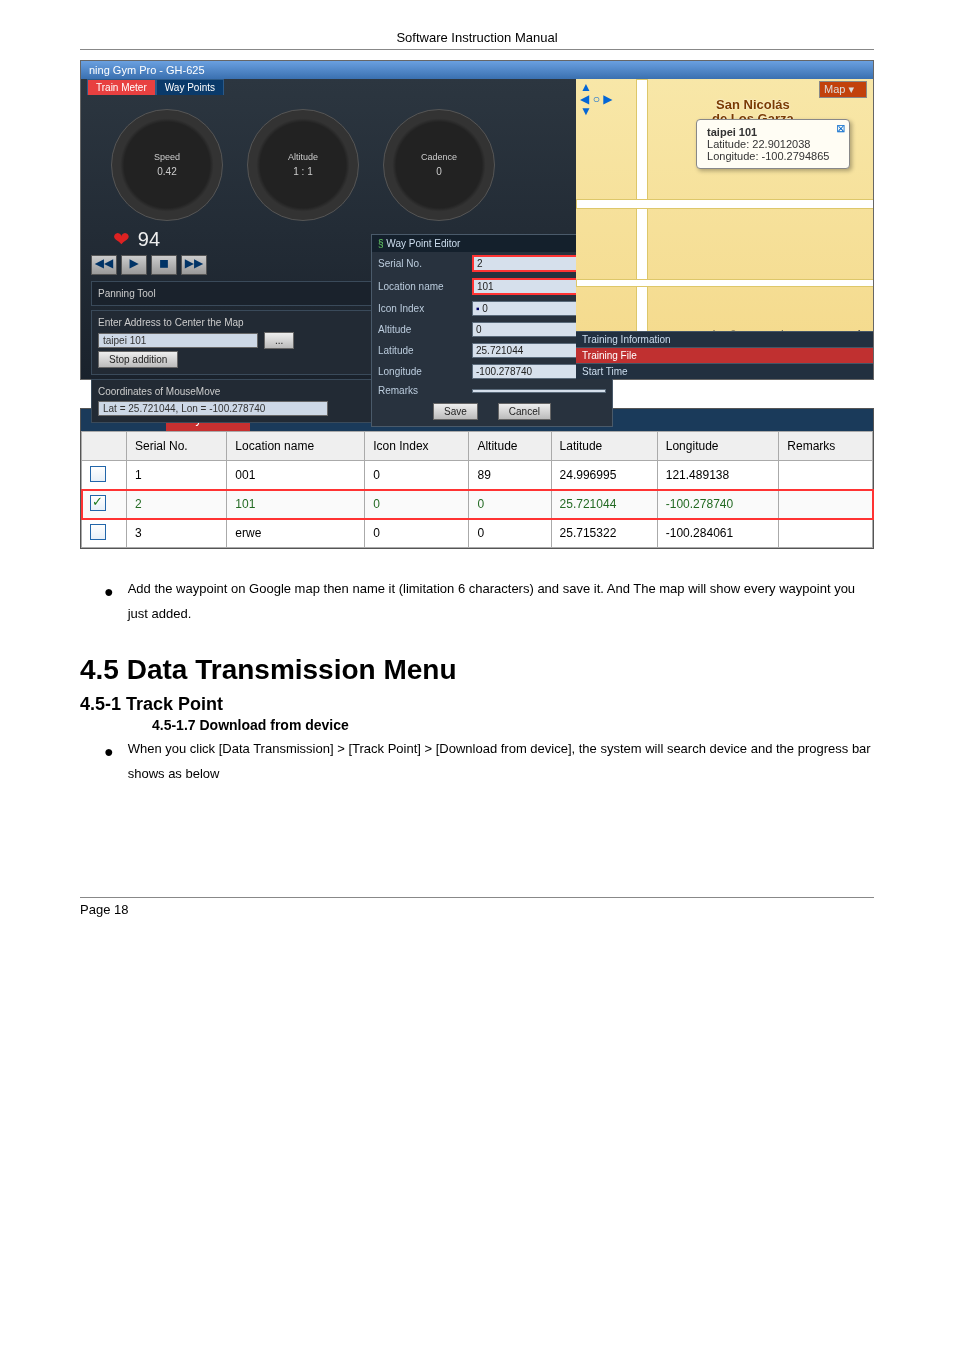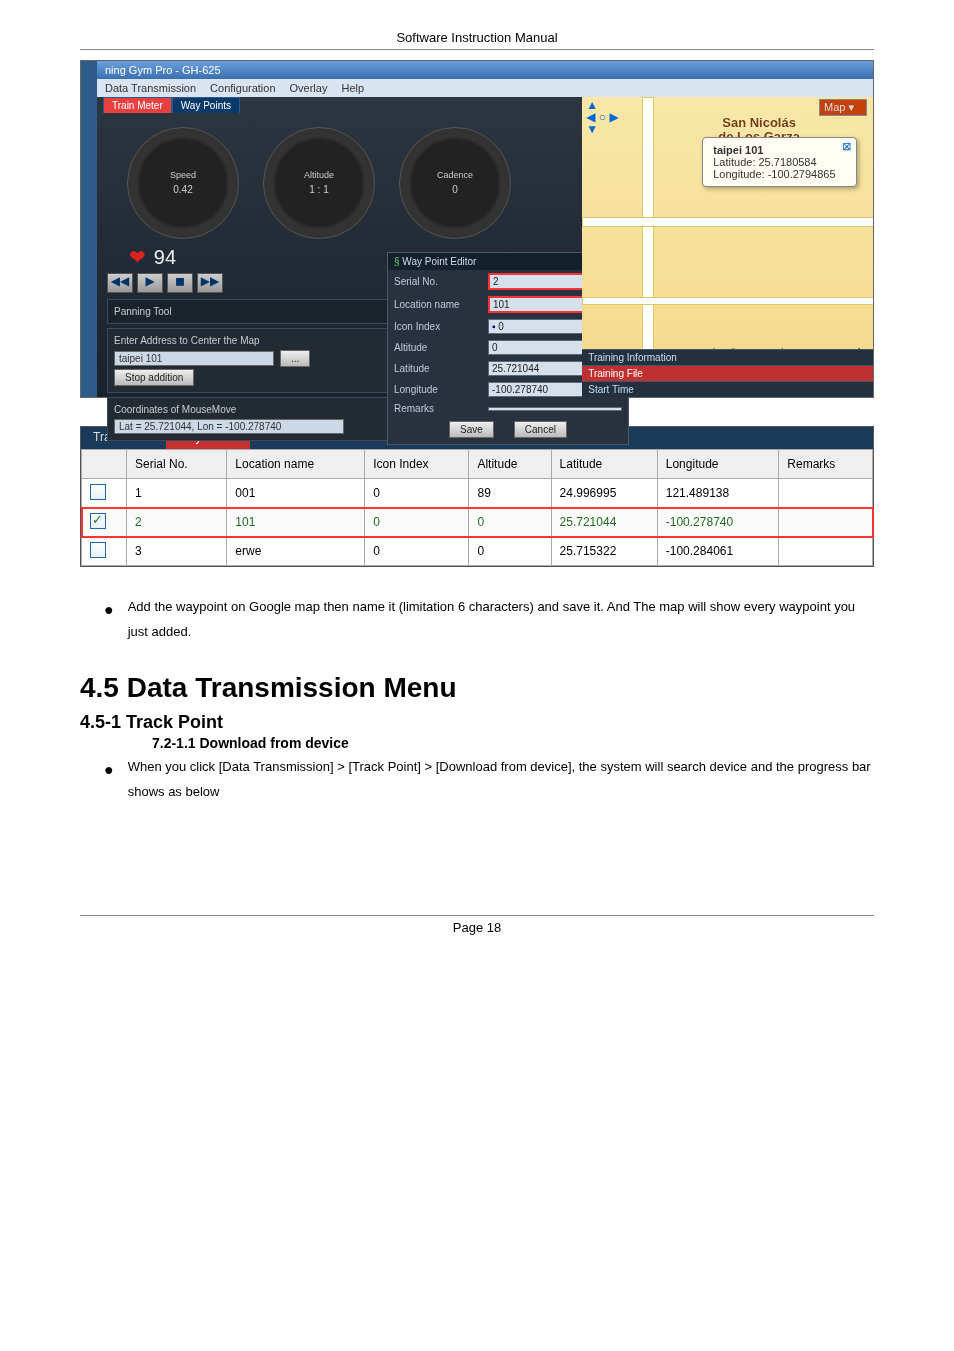--- a/index.html
+++ b/index.html
@@ -25,21 +25,20 @@
   .content {
     margin: 0 80px;
   }
 
   
   .app-shot {
     border: 1px solid #666;
     background: #2e5c8a;
     font-size: 10px;
     color: #ddd;
-    padding-left: 16px;
   }
   .app-titlebar {
     background: linear-gradient(#6aa0e0, #3a70b0);
     padding: 3px 8px;
     font-size: 11px;
     color: #fff;
   }
   .app-menubar {
     background: #d9e4f1;
     color: #333;
@@ -378,42 +377,35 @@
     margin: 8px 0 0 0;
   }
   .sub2 {
     font-size: 14px;
     font-weight: bold;
     margin: 2px 0 4px 72px;
   }
   .page-footer {
     border-top: 1px solid #888;
     margin: 110px 80px 0 80px;
-    text-align: center;
     font-family: Verdana, sans-serif;
     font-size: 13px;
     padding: 4px 0 40px 0;
   }
 </style>
 </head>
 <body>
 
 <div class="page-header">Software Instruction Manual</div>
 <hr class="header-rule">
 
 <div class="content">
 
   <div class="app-shot">
     <div class="app-titlebar">ning Gym Pro - GH-625</div>
-    <div class="app-menubar">
-      <span>Data Transmission</span>
-      <span>Configuration</span>
-      <span>Overlay</span>
-      <span>Help</span>
-    </div>
     <div class="app-body">
 
       <div class="app-left">
         <div class="tabstrip-mini">
           <div class="tab active">Train Meter</div>
           <div class="tab">Way Points</div>
         </div>
 
         <div class="gauges">
           <div class="gauge">
@@ -513,21 +505,21 @@
         <div class="road" style="top:0;left:60px;width:10px;height:100%"></div>
         <div class="road" style="top:120px;left:0;height:8px;width:100%"></div>
         <div class="road" style="top:200px;left:0;height:6px;width:100%"></div>
         <div class="map-dropdown"><span>Map</span> ▾</div>
         <div class="map-pan">▲<br>◀ ○ ▶<br>▼</div>
         <div class="map-label" style="top:18px;left:140px">San Nicolás</div>
         <div class="map-label" style="top:32px;left:136px">de Los Garza</div>
         <div class="map-balloon">
           <span style="position:absolute;top:2px;right:4px;color:#06c">⊠</span>
           <div style="font-weight:bold">taipei 101</div>
-          <div>Latitude: 25.7180584</div>
+          <div>Latitude: 22.9012038</div>
           <div>Longitude: -100.2794865</div>
         </div>
         <div class="google-logo">
           <span>G</span><span>o</span><span>o</span><span>g</span><span>l</span><span>e</span>
         </div>
         <div style="position:absolute;bottom:40px;right:4px;font-size:9px;color:#333">Map data ©2010 Google, INEGI - Terms of U</div>
         <div class="right-panels">
           <div class="rp">Training Information</div>
           <div class="rp red">Training File</div>
           <div class="rp">Start Time</div>
@@ -591,21 +583,21 @@
 
   <div class="bullet-block">
     <div class="row">
       <span class="bullet-dot">●</span>
       <span>Add the waypoint on Google map then name it (limitation 6 characters) and save it. And The map will show every waypoint you just added.</span>
     </div>
   </div>
 
   <h1 class="sec">4.5 Data Transmission Menu</h1>
   <h2 class="sub">4.5-1 Track Point</h2>
-  <div class="sub2">7.2-1.1 Download from device</div>
+  <div class="sub2">4.5-1.7 Download from device</div>
 
   <div class="bullet-block" style="margin-top:0">
     <div class="row">
       <span class="bullet-dot">●</span>
       <span>When you click [Data Transmission] &gt; [Track Point] &gt; [Download from device], the system will search device and the progress bar shows as below</span>
     </div>
   </div>
 
 </div>
 

